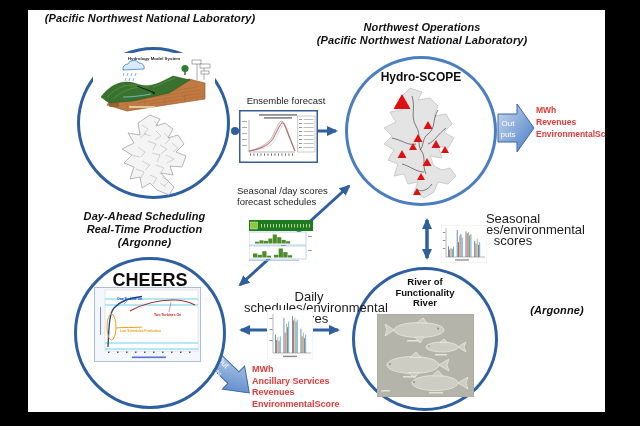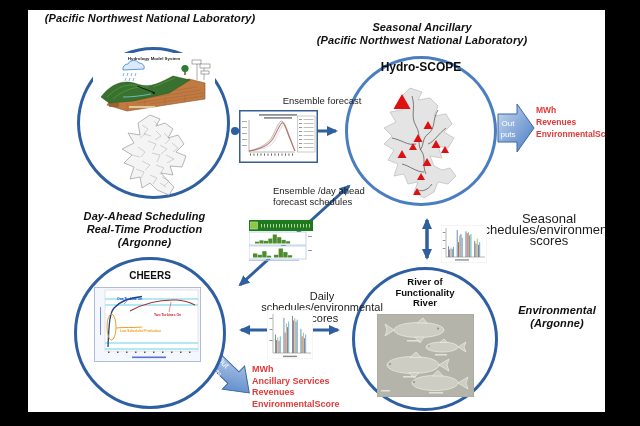--- a/index.html
+++ b/index.html
@@ -2,21 +2,21 @@
 <html><head>
 <meta charset="utf-8">
 <style>
   html,body{margin:0;padding:0;}
   .stage{position:relative;width:640px;height:426px;background:#000;overflow:hidden;
          font-family:"Liberation Sans",sans-serif;}
   .content{position:absolute;left:28px;top:10px;width:577px;height:402px;background:#fff;}
   .abs{position:absolute;}
   .t-big{position:absolute;font-style:italic;font-weight:bold;font-size:11px;line-height:13px;
          color:#101010;text-align:center;letter-spacing:.1px;}
-  .lbl{position:absolute;font-size:9.5px;line-height:11px;color:#1c1c1c;margin-left:36px;}
+  .lbl{position:absolute;font-size:9.5px;line-height:11px;color:#1c1c1c;}
   .lbl.center{text-align:center;}
   .circle{position:absolute;border:3px solid #2e5fa3;border-radius:50%;background:#fff;box-sizing:border-box;}
   .circle.light{border-color:#4a7ec0;}
   .circ-label{position:absolute;font-weight:bold;color:#0d0d0d;text-align:center;}
   .redlist{position:absolute;color:#e03a3a;font-weight:bold;font-size:9px;line-height:12px;}
   svg{display:block;}
   .nofit{overflow:visible;}
 </style>
 </head>
 <body>
@@ -66,56 +66,55 @@
       <text x="16" y="-1" font-size="8" fill="#fff" text-anchor="middle">Out</text>
       <text x="16" y="10" font-size="8" fill="#fff" text-anchor="middle">puts</text>
     </g>
   </svg>
 
   <div class="t-big" style="left:40px;top:12px;width:220px;">
     <div>(Pacific  Northwest National Laboratory)</div>
   </div>
 
   <div class="t-big" style="left:314px;top:21px;width:216px;">
-    <div>Seasonal Ancillary</div>
+    <div>Northwest Operations</div>
     <div>(Pacific  Northwest National Laboratory)</div>
   </div>
 
   <div class="t-big" style="left:52px;top:210px;width:185px;">
     <div>Day-Ahead Scheduling</div>
     <div>Real-Time Production</div>
     <div>(Argonne)</div>
   </div>
 
   <div class="t-big" style="left:494px;top:304px;width:126px;">
-    <div>Environmental</div>
     <div>(Argonne)</div>
   </div>
 
   <div class="circle" style="left:77px;top:47px;width:153px;height:152px;"></div>
   <div class="circle light" style="left:345px;top:56px;width:152px;height:150px;"></div>
   <div class="circle" style="left:74px;top:257px;width:152px;height:152px;"></div>
   <div class="circle" style="left:352px;top:267px;width:146px;height:144px;"></div>
 
-  <div class="circ-label" style="left:345px;top:60px;width:152px;font-size:12px;">Hydro-SCOPE</div>
-  <div class="circ-label" style="left:74px;top:270px;width:152px;font-size:10px;">CHEERS</div>
+  <div class="circ-label" style="left:345px;top:70px;width:152px;font-size:12px;">Hydro-SCOPE</div>
+  <div class="circ-label" style="left:74px;top:270px;width:152px;font-size:18px;">CHEERS</div>
   <div class="circ-label" style="left:352px;top:277px;width:146px;font-size:9.5px;line-height:10.5px;">
     <div>River of</div>
     <div>Functionality</div>
     <div>River</div>
   </div>
 
   <div class="lbl center" style="left:236px;top:95px;width:100px;">Ensemble forecast</div>
 
   <div class="lbl" style="left:237px;top:185px;width:96px;">
-    <div>Ensemble /day ahead</div>
+    <div>Seasonal /day scores</div>
     <div>forecast schedules</div>
   </div>
 
-  <div class="lbl center" style="left:221px;top:291px;width:130px;font-size:11px;">
+  <div class="lbl center" style="left:244px;top:291px;width:130px;font-size:13px;">
     <div>Daily  schedules/environmental</div>
     <div>scores</div>
   </div>
 
   <div class="lbl center" style="left:440px;top:213px;width:146px;font-size:13px;">
     <div>Seasonal schedules/environmental</div>
     <div>scores</div>
   </div>
 
   <div class="redlist" style="left:536px;top:104px;font-size:8.5px;">

